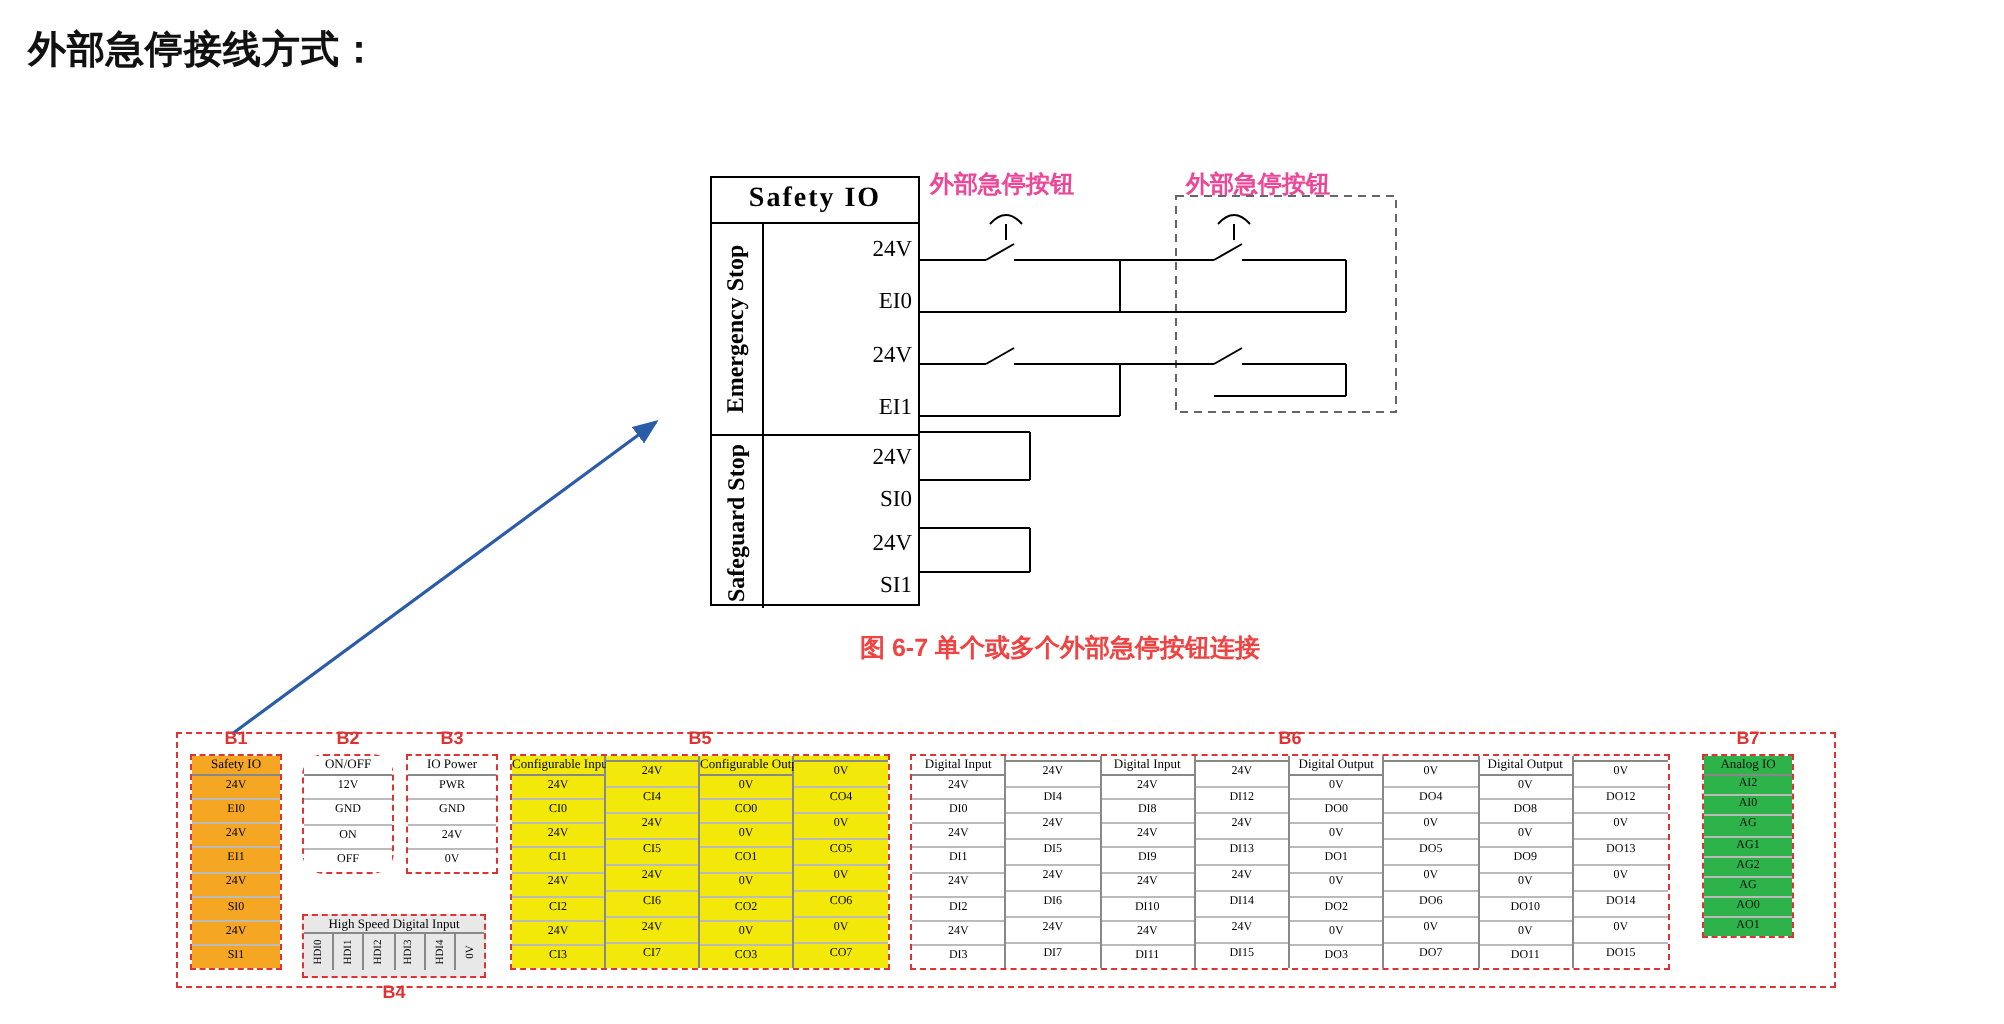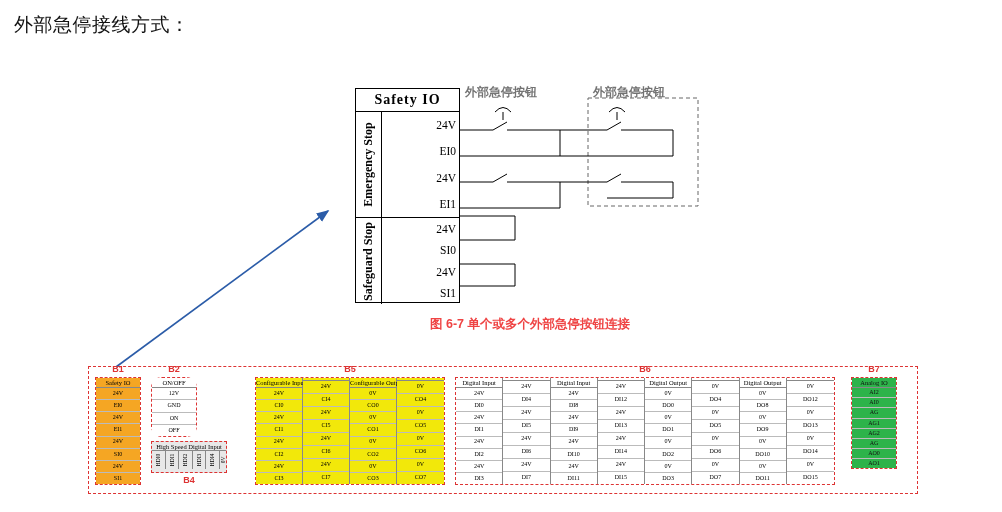--- a/index.html
+++ b/index.html
@@ -5,21 +5,21 @@
   html,body{margin:0;padding:0;}
   body{
     width:1002px;height:512px;
     background:#ffffff;
     font-family:"Liberation Sans", sans-serif;
     position:relative;
     overflow:hidden;
   }
   .title{
     position:absolute;left:14px;top:12px;
-    font-size:19px;font-weight:normal;color:#111;
+    font-size:19px;font-weight:bold;color:#111;
     letter-spacing:0.5px;
   }
 
   
   .wiring{
     position:absolute;left:355px;top:88px;width:345px;height:215px;
   }
   .io-table{
     position:absolute;left:0;top:0;width:105px;height:215px;
     border:1px solid #000;
@@ -58,21 +58,21 @@
   .io-row{
     font-family:"Liberation Serif", serif;
     font-size:11.5px;
     text-align:right;
     padding-right:3px;
     line-height:14px;
   }
 
   .lbl{
     position:absolute;
-    font-size:12px;font-weight:bold;color:#737373;
+    font-size:12px;font-weight:bold;color:#ec4899;
     white-space:nowrap;
   }
   .lbl-left{left:110px;top:-4px;}
   .lbl-right{left:238px;top:-4px;}
 
   .caption{
     position:absolute;left:365px;top:316px;width:330px;
     text-align:center;font-size:12.5px;font-weight:bold;color:#ef4444;
   }
 
@@ -261,21 +261,21 @@
       <div class="col white" style="width:100%;">
         <div class="colhead">ON/OFF</div>
         <div class="cell">12V</div>
         <div class="cell">GND</div>
         <div class="cell">ON</div>
         <div class="cell">OFF</div>
       </div>
     </div>
   </div>
 
-  <div class="b4box" style="left:62px;top:74px;width:76px;height:32px;">
+  <div class="b4box" style="left:62px;top:90px;width:92px;height:32px;">
     <div class="b4title">High Speed Digital Input</div>
     <div class="b4row">
       <div class="b4cell">
           <span>HDI0</span>
         </div>
       <div class="b4cell">
           <span>HDI1</span>
         </div>
       <div class="b4cell">
           <span>HDI2</span>
@@ -286,20 +286,32 @@
       <div class="b4cell">
           <span>HDI4</span>
         </div>
       <div class="b4cell">
           <span>0V</span>
         </div>
     </div>
     <div class="b4label">B4</div>
   </div>
 
+  <div class="grp" style="left:114px;width:46px;height:60px;">
+    <div class="grp-title">B3</div>
+    <div class="colset">
+      <div class="col white" style="width:100%;">
+        <div class="colhead">IO Power</div>
+        <div class="cell">PWR</div>
+        <div class="cell">GND</div>
+        <div class="cell">24V</div>
+        <div class="cell">0V</div>
+      </div>
+    </div>
+  </div>
 
   <div class="grp" style="left:166px;width:190px;height:108px;">
     <div class="grp-title">B5</div>
     <div class="colset">
       <div class="col yellow" style="width:25%;">
         <div class="colhead">Configurable Input</div>
         <div class="cell">24V</div>
         <div class="cell">CI0</div>
         <div class="cell">24V</div>
         <div class="cell">CI1</div>

